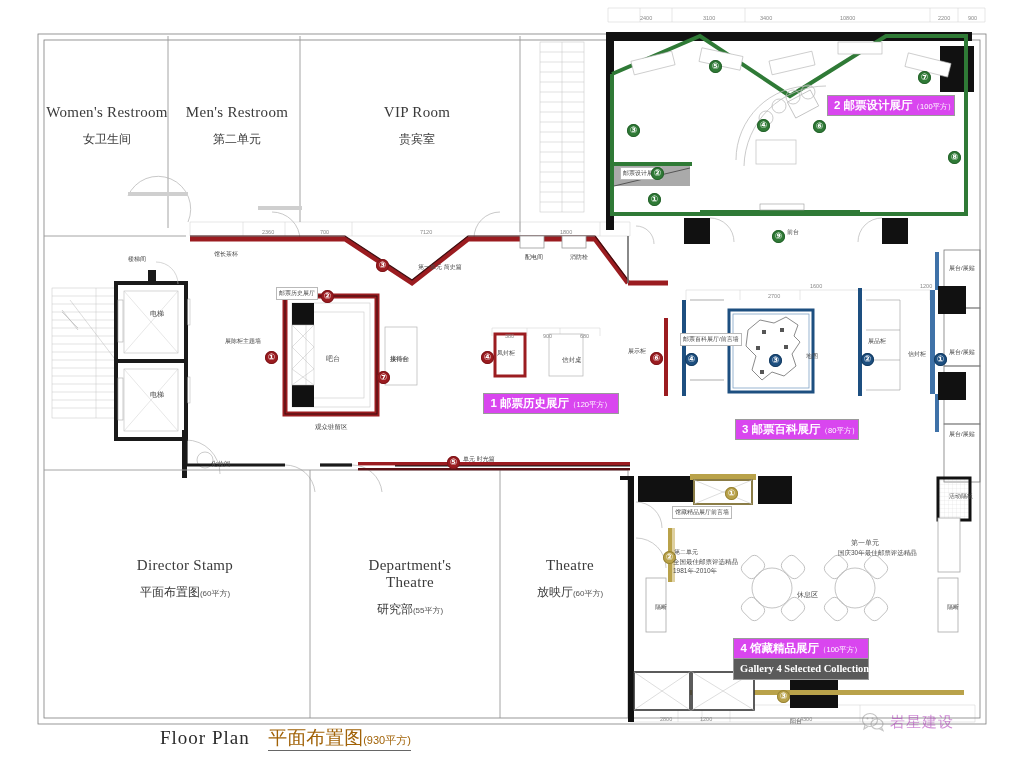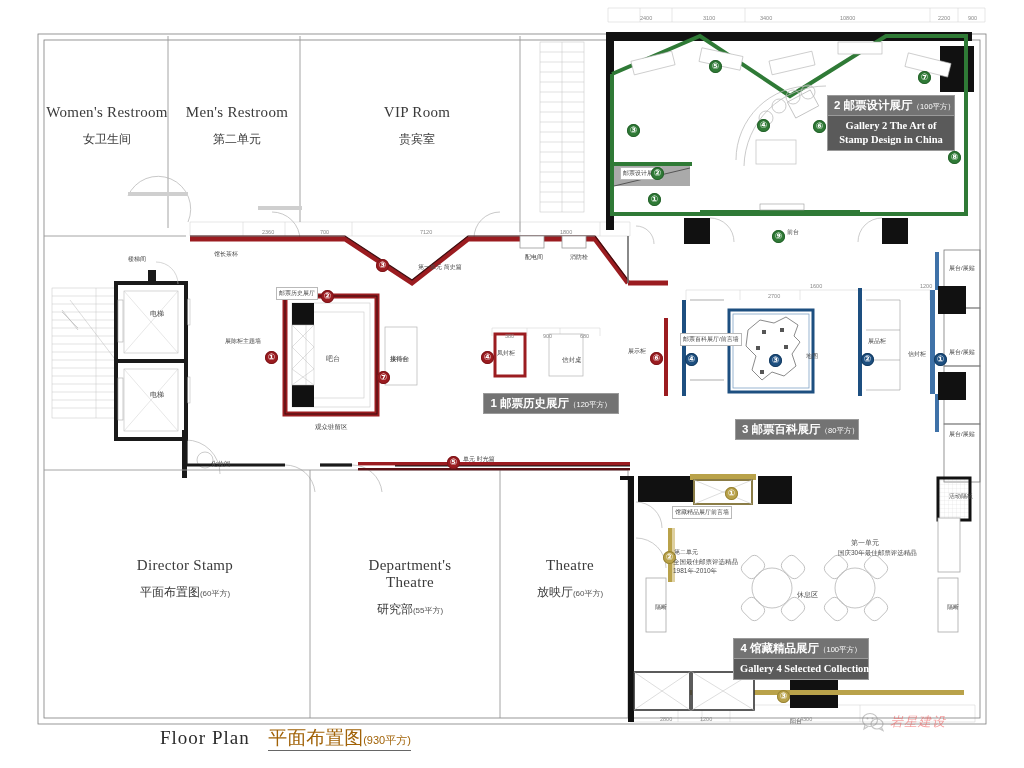--- a/index.html
+++ b/index.html
@@ -6,21 +6,21 @@
   body{width:1024px;height:768px;position:relative;overflow:hidden;
        font-family:"Liberation Sans","DejaVu Sans",sans-serif;color:#333;}
   #plan{position:absolute;left:0;top:0;width:1024px;height:768px;}
   
   .room{position:absolute;text-align:center;}
   .room .en{font-family:"Liberation Serif","DejaVu Serif",serif;font-size:15px;color:#3a3a3a;letter-spacing:.3px;}
   .room .cn{font-size:12px;color:#3a3a3a;margin-top:10px;}
   .room .cn .area{font-size:8px;color:#555;}
   
   .plate{position:absolute;}
-  .plate .cnbar{background:#737373;color:#fff;border:1px solid #9a9a9a;
+  .plate .cnbar{background:#d946ef;color:#fff;border:1px solid #9a9a9a;
       font-size:11.5px;font-weight:bold;padding:2px 6px;text-align:center;white-space:nowrap;}
   .plate .cnbar .area{font-size:7.5px;font-weight:normal;}
   .plate .enbar{background:#5a5a5a;color:#fff;border:1px solid #9a9a9a;border-top:none;
       font-family:"Liberation Serif","DejaVu Serif",serif;font-weight:bold;
       font-size:10.5px;text-align:center;line-height:1.35;padding:3px 6px;white-space:nowrap;}
   
   .mk{position:absolute;width:13px;height:13px;border-radius:50%;color:#fff;
       font-size:9px;line-height:13px;text-align:center;font-weight:bold;}
   .mk.red{background:#9b1c20;box-shadow:0 0 0 1px #7a1418 inset;}
   .mk.green{background:#2f7a36;box-shadow:0 0 0 1px #24602a inset;}
@@ -28,21 +28,21 @@
   .mk.gold{background:#b9a24a;box-shadow:0 0 0 1px #968233 inset;}
   .tiny{position:absolute;font-size:6px;color:#4a4a4a;white-space:nowrap;}
   .tiny.box{border:1px solid #b9b9b9;background:#fff;padding:1px 2px;}
   .dim{position:absolute;font-size:5.5px;color:#8a8a8a;white-space:nowrap;}
   
   #title{position:absolute;left:160px;top:725px;}
   #title .fp{font-family:"Liberation Serif","DejaVu Serif",serif;font-size:19px;color:#2b2b2b;letter-spacing:1px;}
   #title .cn{font-size:19px;color:#a16207;border-bottom:1px solid #666;padding-bottom:2px;margin-left:14px;}
   #title .cn .area{font-size:11px;}
   #wm{position:absolute;left:862px;top:712px;display:flex;align-items:center;gap:6px;opacity:.5;}
-  #wm .cn{font-size:13px;color:#ef4444;letter-spacing:1px;font-style:italic;}
+  #wm .cn{font-size:15px;color:#a21caf;letter-spacing:1px;}
 </style>
 </head>
 <body>
 
 <svg id="plan" viewBox="0 0 1024 768">
   <defs>
     <pattern id="hatch" width="5" height="5" patternUnits="userSpaceOnUse">
       <path d="M0,5 L5,0" stroke="#b9b9b9" stroke-width="0.4"></path>
     </pattern>
     <pattern id="grid" width="4" height="4" patternUnits="userSpaceOnUse">
@@ -334,21 +334,20 @@
                  <div class="cn"><span>放映厅</span><span class="area">(60平方)</span></div>
     </div>
   </div>
 
 <div id="galleries-layer">
     <div class="plate" style="left: 483px; top: 393px; width: 136px;">
       <div class="cnbar">1 邮票历史展厅<span class="area">（120平方）</span></div>
     </div>
     <div class="plate" style="left: 827px; top: 95px; width: 128px;">
       <div class="cnbar">2 邮票设计展厅<span class="area">（100平方）</span></div>
-                 <div class="enbar">Gallery 2   The Art of<br>Stamp Design in China</div>
     </div>
     <div class="plate" style="left: 735px; top: 419px; width: 124px;">
       <div class="cnbar">3 邮票百科展厅<span class="area">（80平方）</span></div>
     </div>
     <div class="plate" style="left: 733px; top: 638px; width: 136px;">
       <div class="cnbar">4 馆藏精品展厅<span class="area">（100平方）</span></div>
                  <div class="enbar">Gallery 4 Selected Collection</div>
     </div>
   </div>
 

